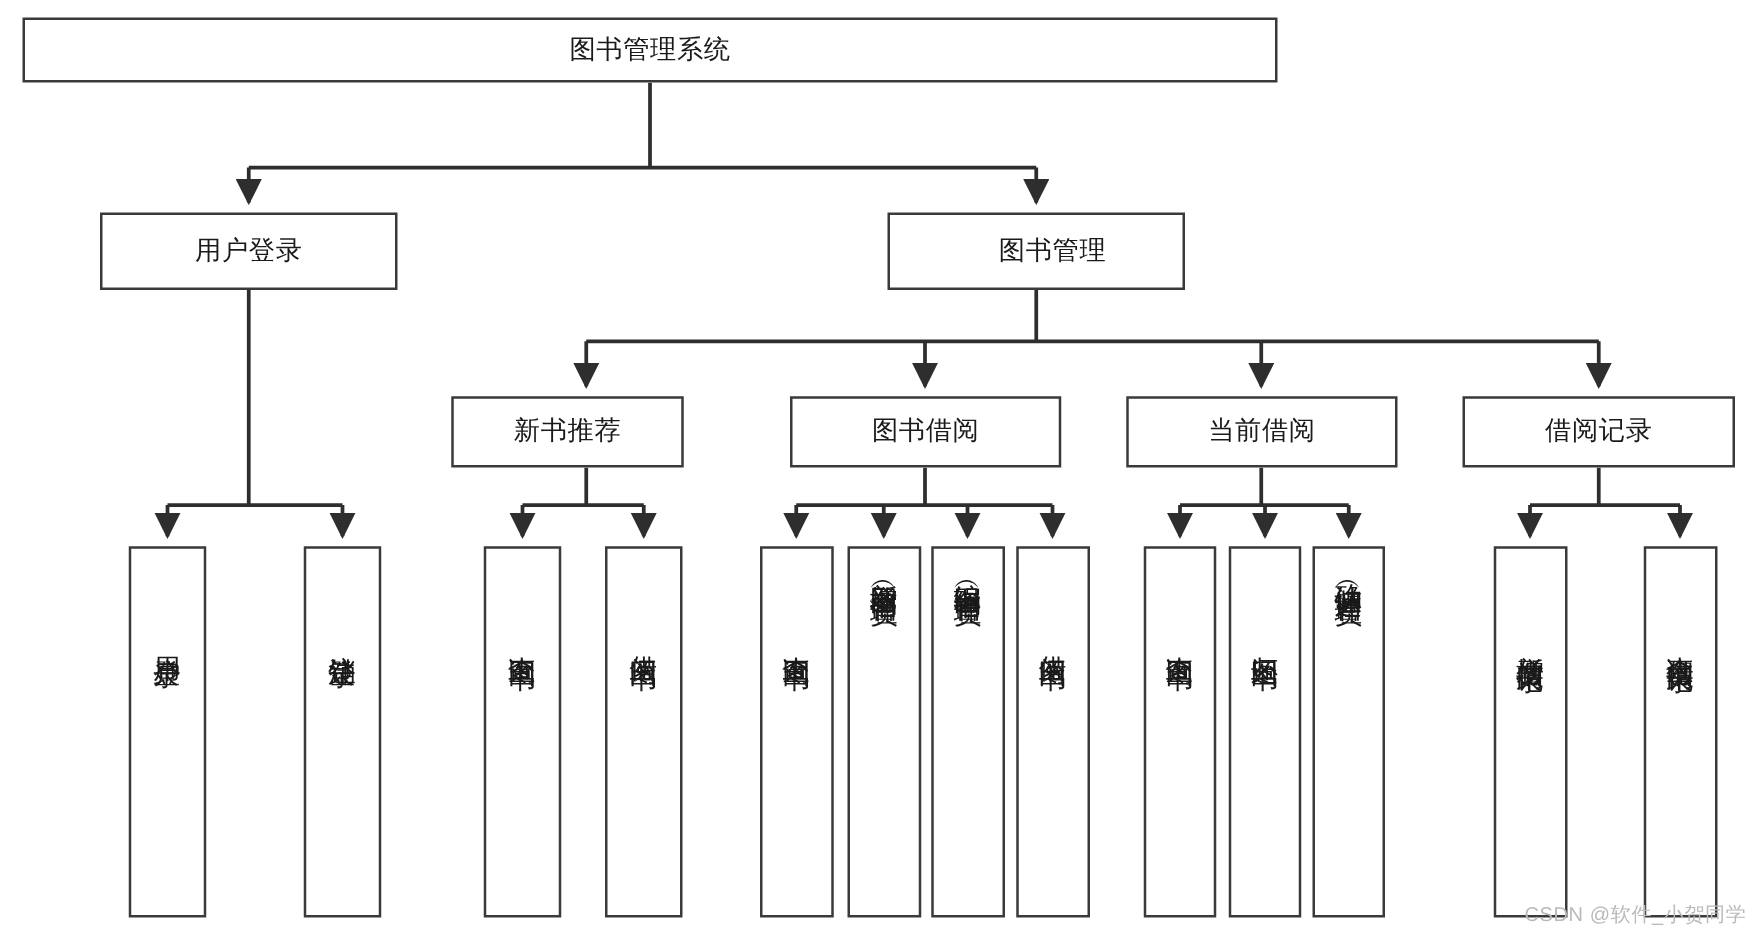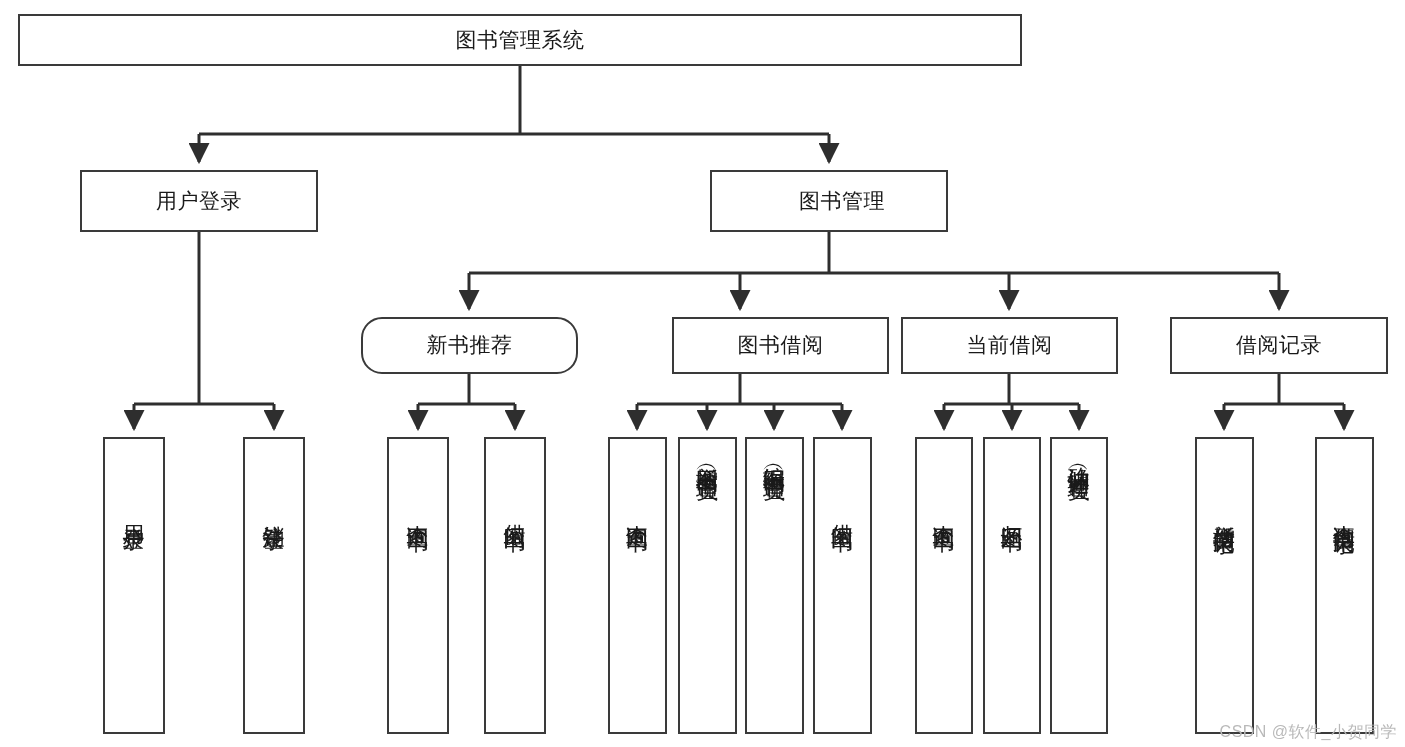--- a/index.html
+++ b/index.html
@@ -118,24 +118,24 @@
     <span class="lbl">图书管理系统</span>
   </div>
 
   <div class="node horiz" style="left:80px;top:170px;width:238px;height:62px;">
     <span class="lbl">用户登录</span>
   </div>
   <div class="node horiz" style="left:710px;top:170px;width:238px;height:62px;padding-left:26px;">
     <span class="lbl">图书管理</span>
   </div>
 
-  <div class="node horiz" style="left:361px;top:317px;width:217px;height:57px;border-radius:21px;">
+  <div class="node horiz" style="left:361px;top:317px;width:186px;height:57px;">
     <span class="lbl">新书推荐</span>
   </div>
-  <div class="node horiz" style="left:632px;top:317px;width:217px;height:57px;margin-left:40px;">
+  <div class="node horiz" style="left:632px;top:317px;width:217px;height:57px;">
     <span class="lbl">图书借阅</span>
   </div>
   <div class="node horiz" style="left:1170px;top:317px;width:218px;height:57px;">
     <span class="lbl">借阅记录</span>
   </div>
   <div class="node horiz" style="left:901px;top:317px;width:217px;height:57px;">
     <span class="lbl">当前借阅</span>
   </div>
 
   <div class="node vert mid" style="left:103px;top:437px;width:62px;height:297px;">

